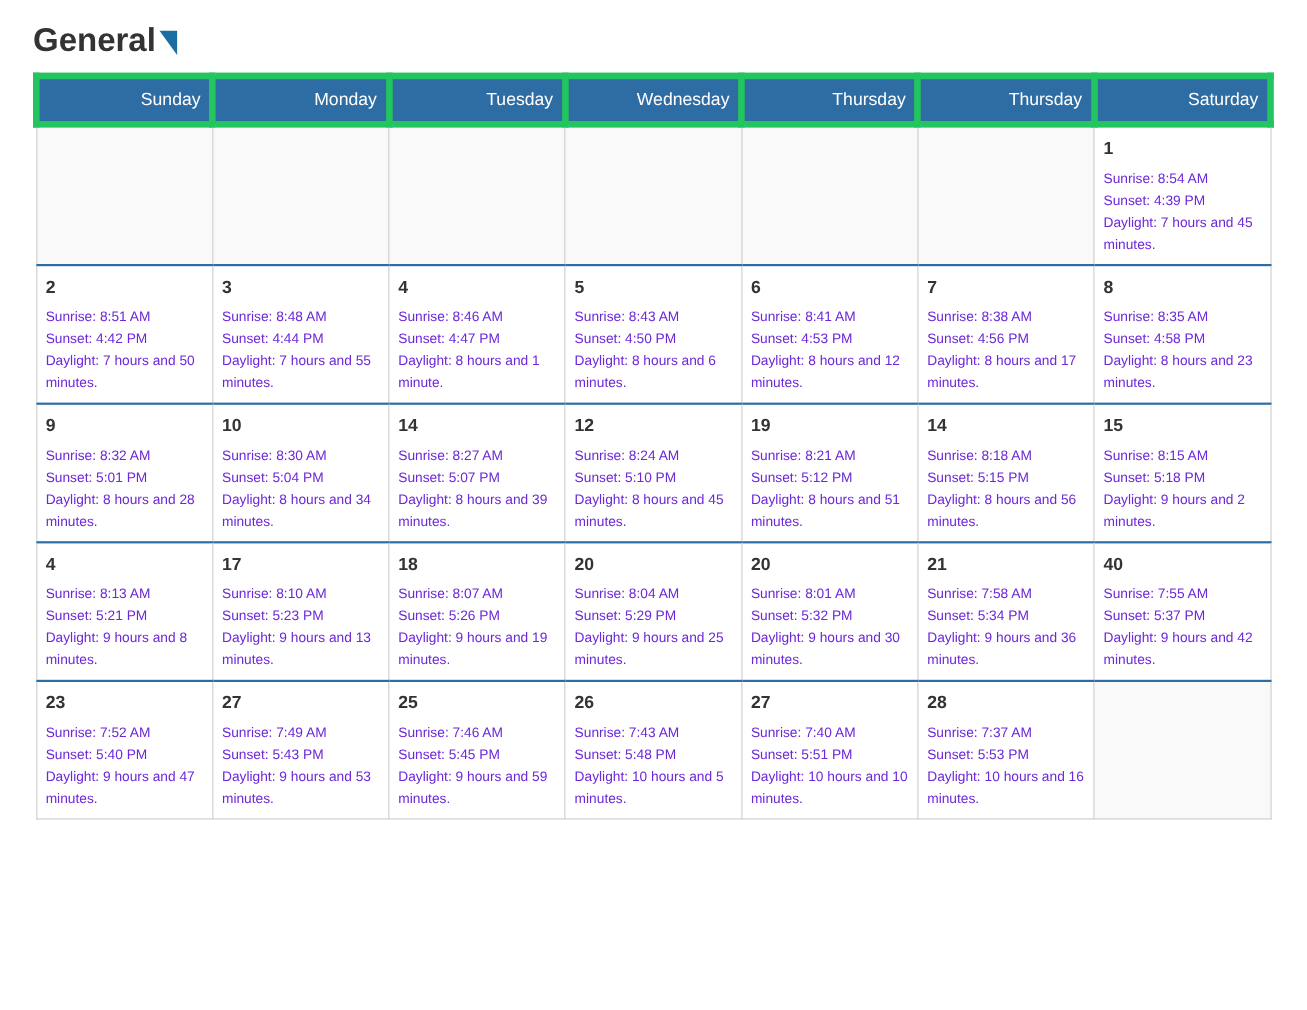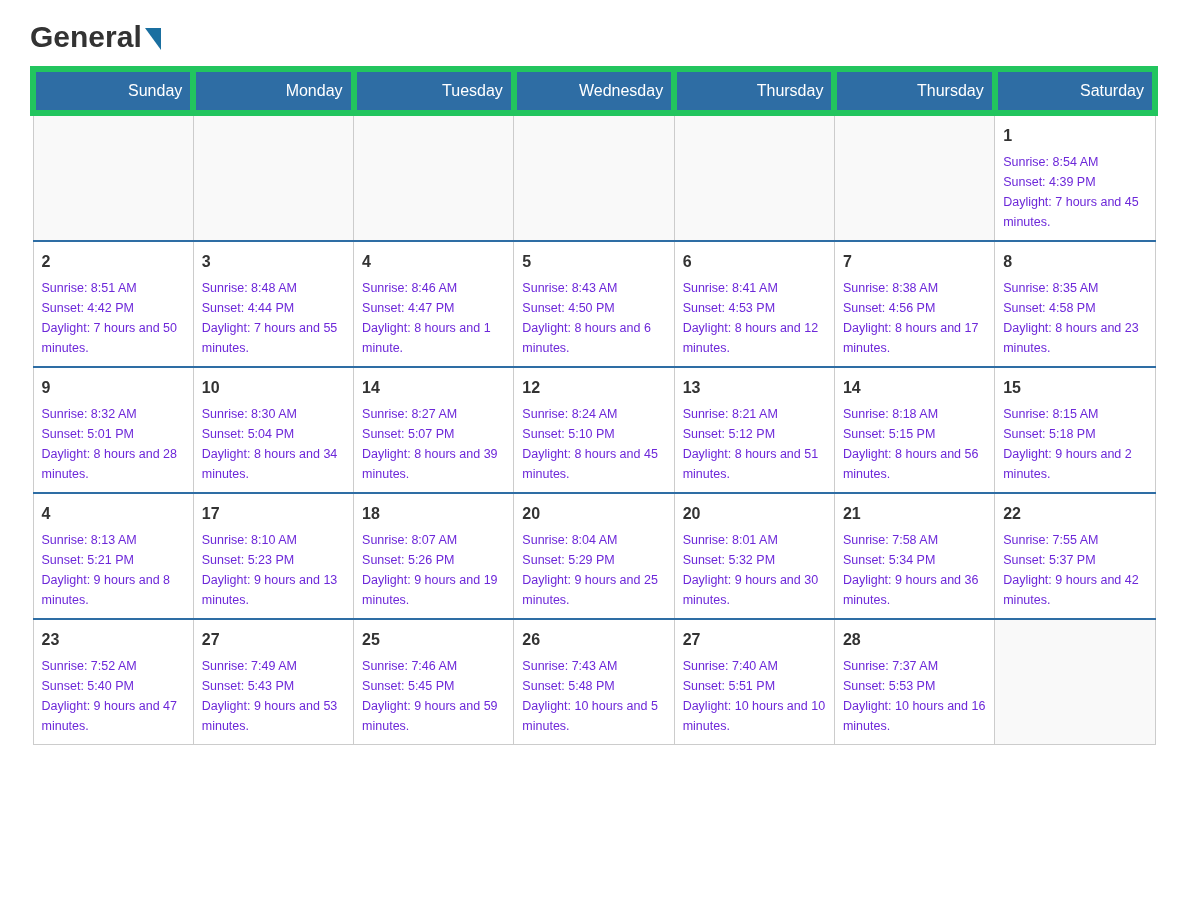--- a/index.html
+++ b/index.html
@@ -162,21 +162,21 @@
         </td>
         <td>
           <span class="day-number">14</span>
           <div class="day-info">Sunrise: 8:27 AM<br>Sunset: 5:07 PM<br>Daylight: 8 hours and 39 minutes.</div>
         </td>
         <td>
           <span class="day-number">12</span>
           <div class="day-info">Sunrise: 8:24 AM<br>Sunset: 5:10 PM<br>Daylight: 8 hours and 45 minutes.</div>
         </td>
         <td>
-          <span class="day-number">13</span>
+          <span class="day-number">19</span>
           <div class="day-info">Sunrise: 8:21 AM<br>Sunset: 5:12 PM<br>Daylight: 8 hours and 51 minutes.</div>
         </td>
         <td>
           <span class="day-number">14</span>
           <div class="day-info">Sunrise: 8:18 AM<br>Sunset: 5:15 PM<br>Daylight: 8 hours and 56 minutes.</div>
         </td>
         <td>
           <span class="day-number">15</span>
           <div class="day-info">Sunrise: 8:15 AM<br>Sunset: 5:18 PM<br>Daylight: 9 hours and 2 minutes.</div>
         </td>
@@ -200,21 +200,21 @@
         </td>
         <td>
           <span class="day-number">20</span>
           <div class="day-info">Sunrise: 8:01 AM<br>Sunset: 5:32 PM<br>Daylight: 9 hours and 30 minutes.</div>
         </td>
         <td>
           <span class="day-number">21</span>
           <div class="day-info">Sunrise: 7:58 AM<br>Sunset: 5:34 PM<br>Daylight: 9 hours and 36 minutes.</div>
         </td>
         <td>
-          <span class="day-number">22</span>
+          <span class="day-number">40</span>
           <div class="day-info">Sunrise: 7:55 AM<br>Sunset: 5:37 PM<br>Daylight: 9 hours and 42 minutes.</div>
         </td>
       </tr>
       <tr>
         <td>
           <span class="day-number">23</span>
           <div class="day-info">Sunrise: 7:52 AM<br>Sunset: 5:40 PM<br>Daylight: 9 hours and 47 minutes.</div>
         </td>
         <td>
           <span class="day-number">27</span>

